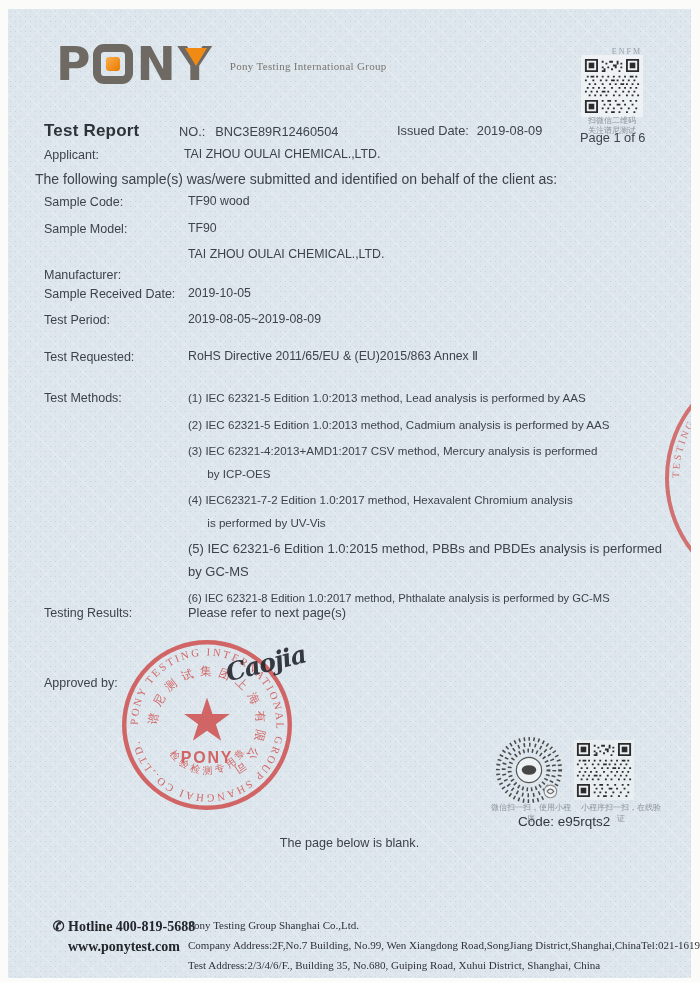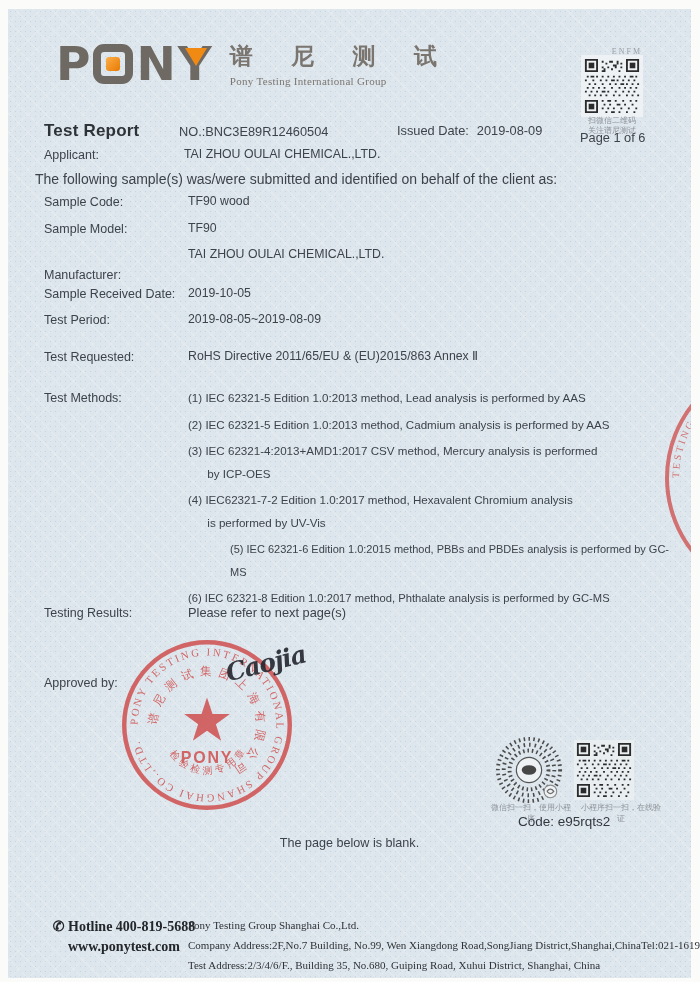--- a/index.html
+++ b/index.html
@@ -33,31 +33,31 @@
   .logo-cn{font-size:23px;letter-spacing:16px;color:#7b7570;font-weight:600;white-space:nowrap;}
   .logo-sub{font-size:11px;color:#7b7570;font-family:"Liberation Serif",serif;margin-top:3px;letter-spacing:0.3px;}
   
   .qr-top{left:568px;top:38px;width:72px;text-align:center;}
   .qr-top-label{font-size:8px;letter-spacing:2px;color:#9aa0a5;text-align:right;padding-right:6px;font-family:"Liberation Serif",serif;}
   .qr-cap{font-size:8px;color:#8d939a;line-height:10px;}
   .qr-svg{width:56px;height:56px;background:#eef2f4;margin:2px auto;display:block;box-shadow:0 0 0 3px #eef2f4;}
   
   .h-title{left:36px;top:112px;font-size:17px;font-weight:700;color:#2e3338;letter-spacing:0.2px;}
   .h-no{left:171px;top:115px;font-size:12.8px;}
-  .h-no b{font-weight:400;}
+  .h-no b{font-weight:400;margin-left:10px;}
   .h-issued{left:389px;top:114px;font-size:12.8px;text-align:right;}
   .h-issued b{font-weight:400;margin-left:8px;}
   .h-page{left:572px;top:121px;font-size:12.8px;text-align:center;}
   .lbl{font-size:12.5px;color:#3d434a;}
   .val{font-size:12.3px;color:#3d434a;}
   .intro{left:27px;top:162px;font-size:14px;text-align:center;}
   
   .m-items{left:180px;top:378px;width:482px;}
   .m-item{font-size:11.6px;line-height:22.5px;margin-bottom:4px;white-space:pre-wrap;}
-  .m-item.small{font-size:11px;margin-left:42px;}
+  .m-item.small{font-size:13px;}
   .m-item.mid{font-size:11.2px;}
   
   .stamp{left:110px;top:627px;width:178px;height:178px;opacity:0.88;}
   .signature{left:217px;top:640px;font-family:"DejaVu Serif",serif;font-style:italic;font-weight:700;
     font-size:25px;color:#23262e;transform:rotate(-14deg);opacity:0.9;letter-spacing:-1px;}
   .edge-stamp{right:0;top:339px;width:46px;height:260px;opacity:0.8;}
   
   .mini-code{left:486px;top:726px;width:70px;height:70px;}
   .qr-bottom{left:568px;top:733px;width:56px;height:56px;background:#e9eef1;box-shadow:0 0 0 2px #e9eef1;}
   .v-cap1{left:480px;top:793px;width:86px;text-align:center;font-size:8px;color:#8d939a;}
@@ -103,21 +103,20 @@
       <span class="lg-o">
           <span class="lg-o-core"></span>
         </span>
       <span class="lg-letter">N</span>
       <span class="lg-y">
         <span class="lg-y-text">Y</span>
         <span class="lg-y-tri"></span>
       </span>
     </div>
     <div>
-      <div class="logo-cn">谱 尼 测 试</div>
       <div class="logo-sub">Pony Testing International Group</div>
     </div>
   </div>
 
   <div class="abs qr-top">
     <div class="qr-top-label">ENFM</div>
     <svg class="qr-svg" viewBox="-0.5 -0.5 30 30">
         <use href="#qrm"></use>
       </svg>
     <div class="qr-cap">扫微信二维码</div>

